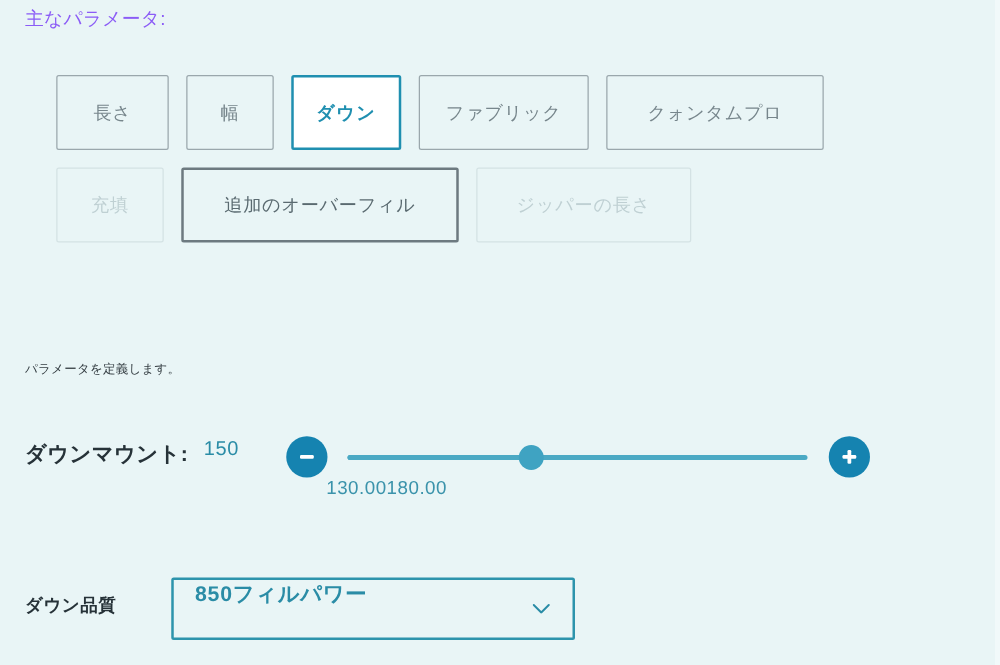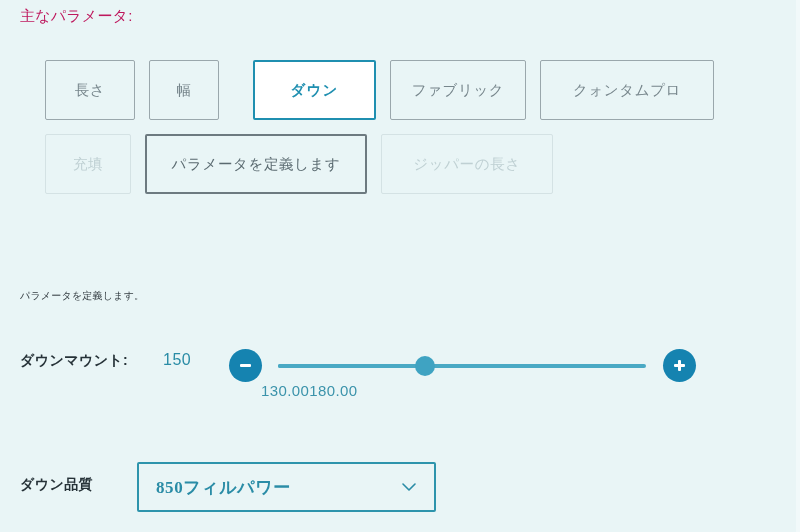--- a/index.html
+++ b/index.html
@@ -33,21 +33,21 @@
     background: #f1f9fa;
   }
 
   
   .section-title {
     position: absolute;
     left: 20px;
     top: 6px;
     font-size: 15px;
     line-height: 20px;
-    color: #be185d;
+    color: #8b5cf6;
     letter-spacing: 0.2px;
     white-space: nowrap;
   }
 
   
   .chip-row {
     position: absolute;
     display: flex;
     align-items: center;
     padding-left: 25px;
@@ -88,21 +88,21 @@
     cursor: default;
   }
   .chip.strong {
     border: 2px solid #6d7a80;
     color: #5a6a70;
   }
 
   
   .chip.w-len   { width: 90px;  padding: 0; }
   .chip.w-wid   { width: 70px;  padding: 0; }
-  .chip.w-down  { width: 123px; padding: 0; margin-left: 20px; }
+  .chip.w-down  { width: 88px; padding: 0; }
   .chip.w-fab   { width: 136px; padding: 0; }
   .chip.w-qpro  { width: 174px; padding: 0; }
   .chip.w-fill  { width: 86px;  padding: 0; }
   .chip.w-over  { width: 222px; padding: 0; }
   .chip.w-zip   { width: 172px; padding: 0; }
 
   
   .define-caption {
     position: absolute;
     left: 20px;
@@ -119,21 +119,21 @@
     position: absolute;
     left: 0;
     top: 340px;
     width: 796px;
     height: 70px;
   }
   .slider-label {
     position: absolute;
     left: 20px;
     top: 12px;
-    font-size: 14px;
+    font-size: 17px;
     font-weight: bold;
     letter-spacing: 0.4px;
     color: #263238;
     white-space: nowrap;
   }
   .slider-value {
     position: absolute;
     left: 163px;
     top: 11px;
     font-size: 16px;
@@ -233,30 +233,29 @@
     font-size: 14px;
     font-weight: bold;
     letter-spacing: 0.4px;
     color: #263238;
     white-space: nowrap;
   }
   .select-box {
     position: absolute;
     left: 137px;
     top: 2px;
-    width: 299px;
+    width: 323px;
     height: 50px;
     box-sizing: border-box;
     border: 2px solid #2d94ac;
     border-radius: 2px;
     background: transparent;
     display: flex;
-    align-items: center;
+    align-items: flex-start;
     cursor: pointer;
-    font-family: Liberation Serif, serif;
   }
   .select-text {
     margin-left: 17px;
     font-size: 17px;
     font-weight: bold;
     letter-spacing: 0.6px;
     color: #2a8ca6;
     white-space: nowrap;
   }
   .chevron {
@@ -292,21 +291,21 @@
     <div class="chip w-qpro">
       <span>クォンタムプロ</span>
     </div>
   </div>
 
   <div class="chip-row row2">
     <div class="chip w-fill disabled">
       <span>充填</span>
     </div>
     <div class="chip w-over strong">
-      <span>パラメータを定義します</span>
+      <span>追加のオーバーフィル</span>
     </div>
     <div class="chip w-zip disabled">
       <span>ジッパーの長さ</span>
     </div>
   </div>
 
   <div class="define-caption">パラメータを定義します。</div>
 
   <div class="slider-group">
     <div class="slider-label">ダウンマウント:</div>

